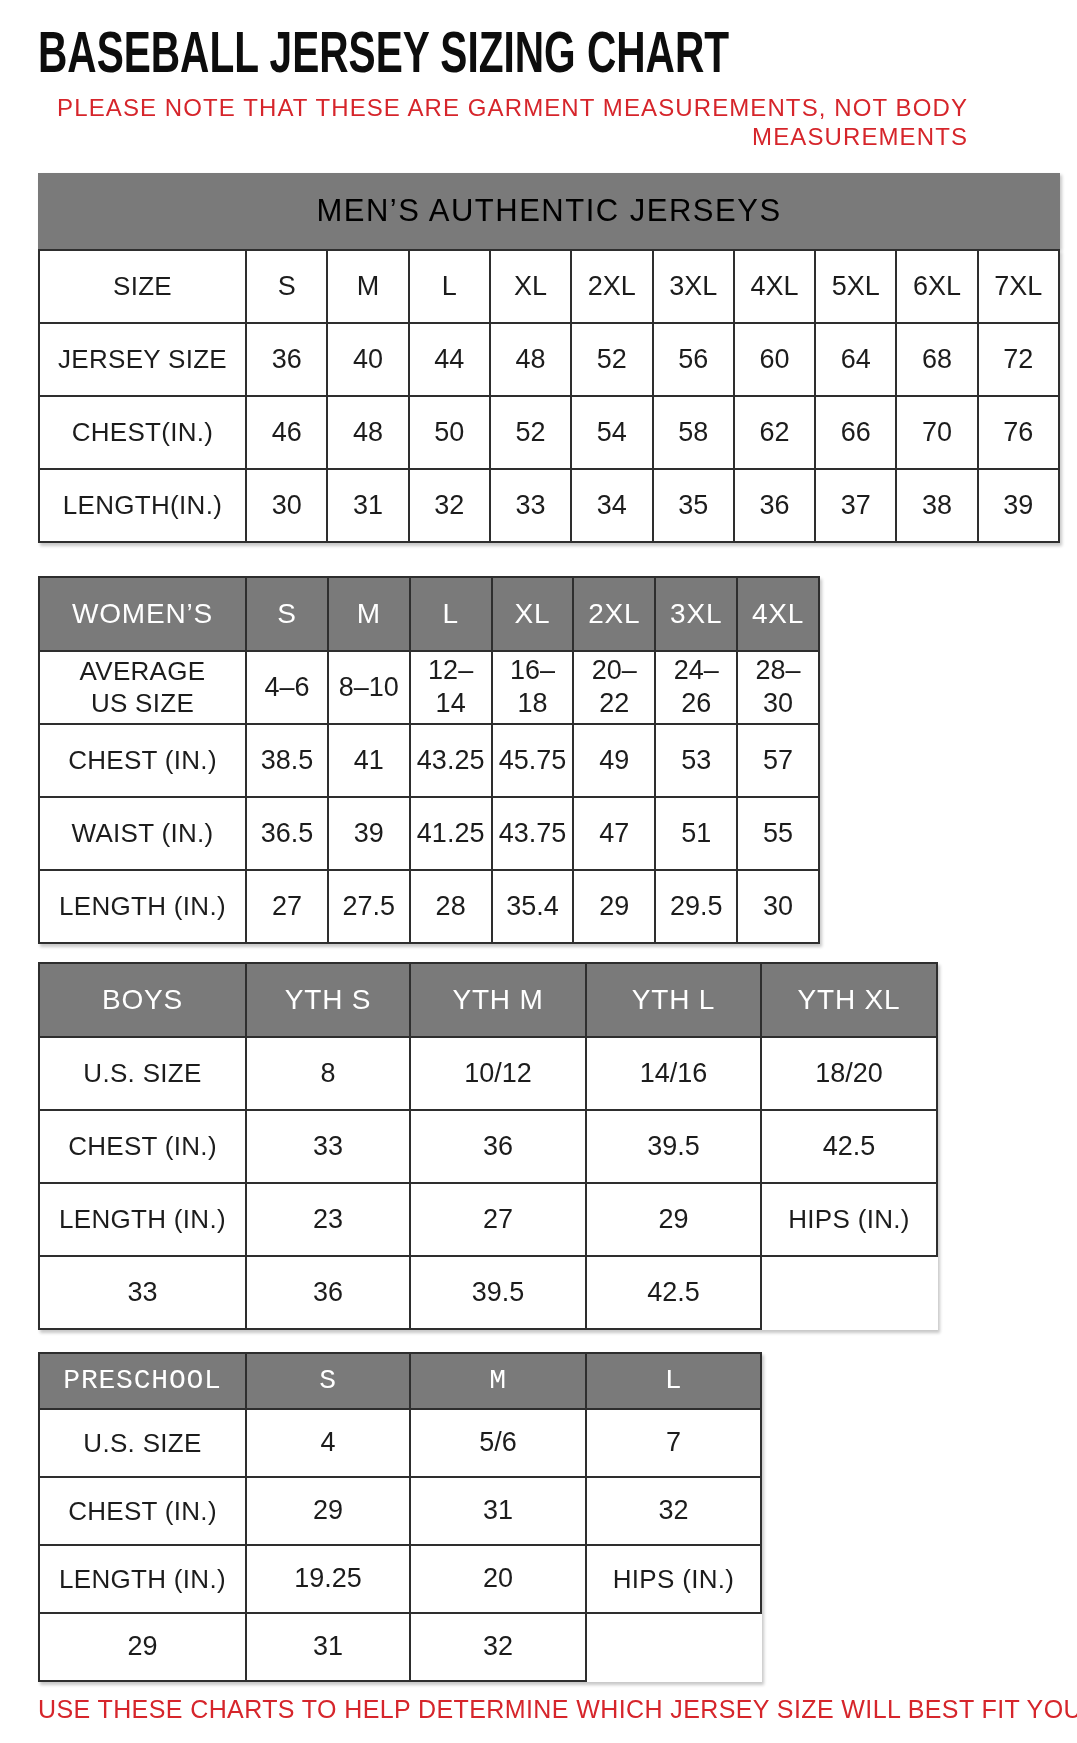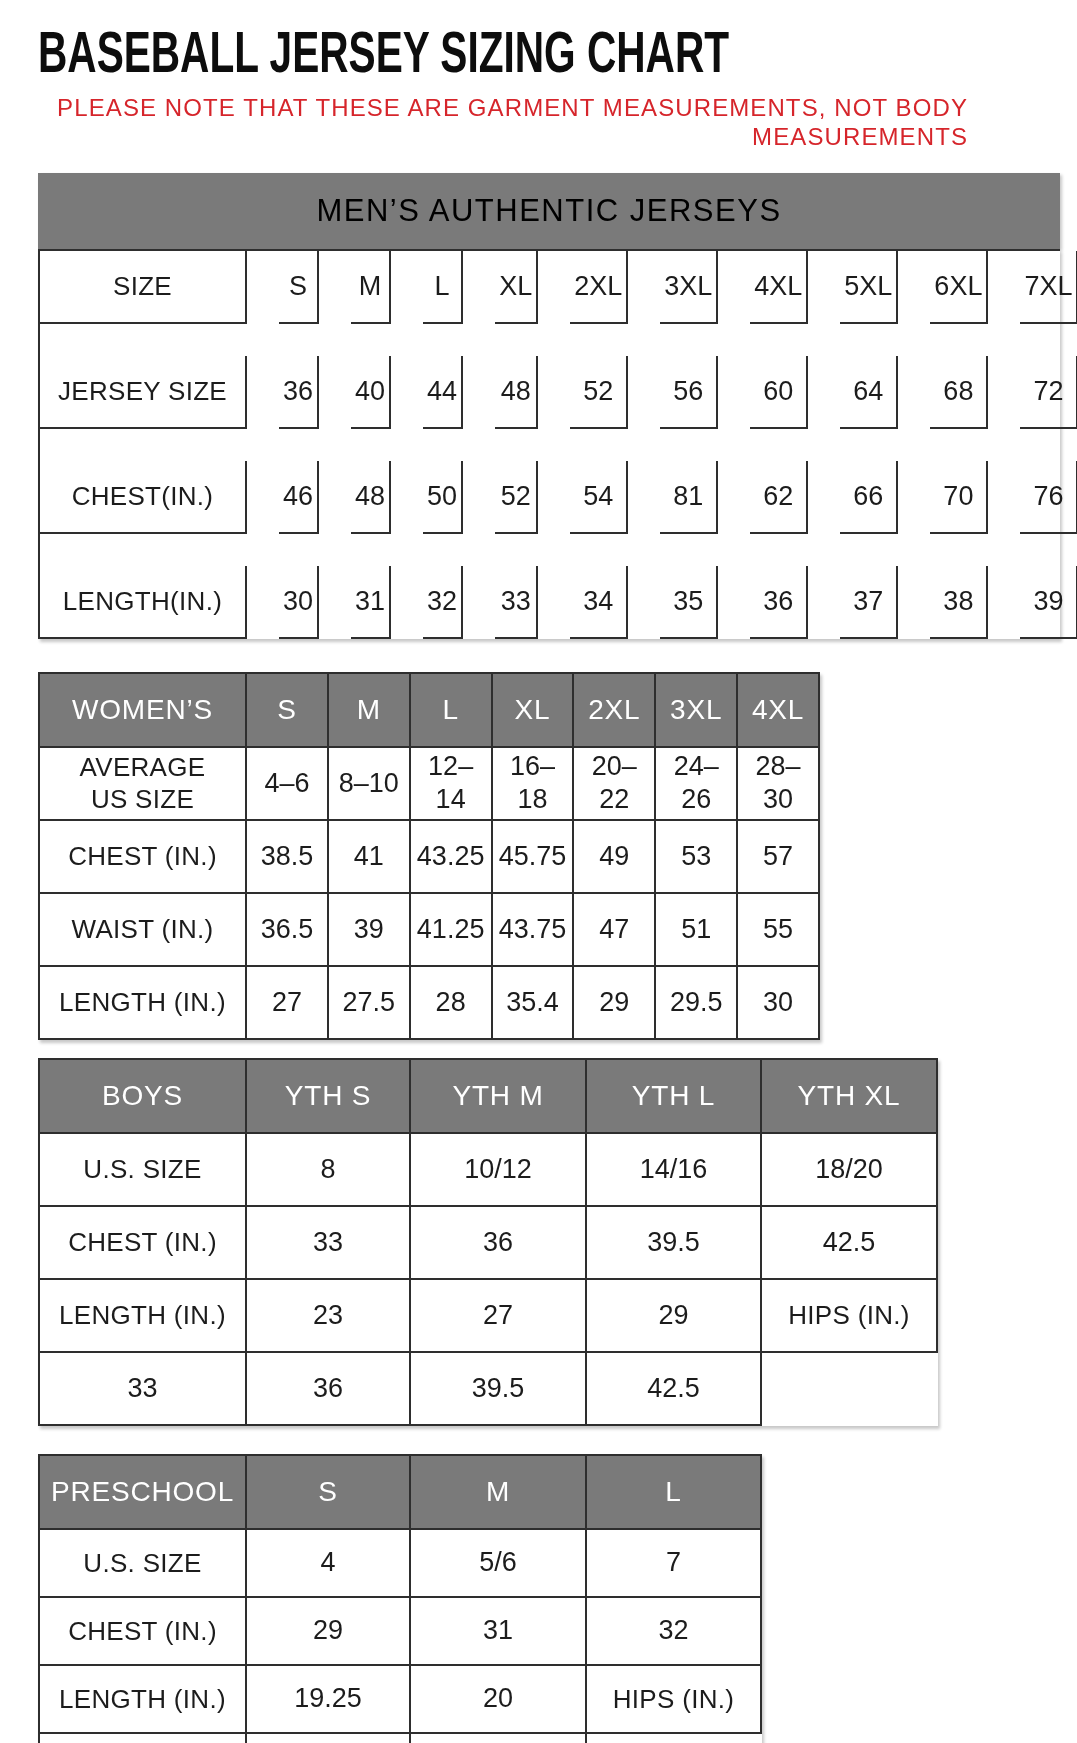--- a/index.html
+++ b/index.html
@@ -44,38 +44,38 @@
     box-shadow: 2px 2px 3px rgba(0,0,0,0.22);
   }
 
   .table {
     display: grid;
     border-top: 2px solid #2e2e2e;
     border-left: 2px solid #2e2e2e;
     background: #fff;
     box-shadow: 2px 3px 3px rgba(0,0,0,0.22);
   }
-  .t-mens      { grid-template-columns: 207px repeat(10, 1fr); width: 1022px; margin-bottom: 33px; gap: 32px; }
+  .t-mens      { grid-template-columns: 207px repeat(10, 1fr); width: 1022px; margin-bottom: 33px; }
   .t-womens    { grid-template-columns: 207px repeat(7, 1fr);  width: 782px;  margin-bottom: 18px; }
-  .t-boys      { grid-template-columns: 207px 164px 176px 175px 176px; width: 900px; margin-bottom: 28px; }
+  .t-boys      { grid-template-columns: 207px 164px 176px 175px 176px; width: 900px; margin-bottom: 22px; }
   .t-preschool { grid-template-columns: 207px 164px 176px 175px; width: 724px; }
 
   .cell {
     border-right: 2px solid #2e2e2e;
     border-bottom: 2px solid #2e2e2e;
     display: flex; align-items: center; justify-content: center;
     text-align: center;
     font-size: 26px;
     white-space: pre-line;
     line-height: 1.25;
     height: 73px;
     padding: 0 4px;
   }
   .t-preschool .cell { height: 68px; }
-  .t-preschool .hcell { height: 74px; }
+  .t-preschool .hcell { height: 56px; font-family: Liberation Mono, monospace; }
   .t-boys .hcell, .t-womens .hcell { height: 74px; }
 
   .hcell {
     background: #7a7a7a;
     color: #ffffff;
     font-size: 28px;
     letter-spacing: 0.8px;
   }
   .label { font-size: 26px; letter-spacing: 0.3px; }
   .val   { font-size: 27px; }
@@ -121,21 +121,21 @@
       <div class="cell val">60</div>
       <div class="cell val">64</div>
       <div class="cell val">68</div>
       <div class="cell val">72</div>
       <div class="cell label">CHEST(IN.)</div>
       <div class="cell val">46</div>
       <div class="cell val">48</div>
       <div class="cell val">50</div>
       <div class="cell val">52</div>
       <div class="cell val">54</div>
-      <div class="cell val">81</div>
+      <div class="cell val">58</div>
       <div class="cell val">62</div>
       <div class="cell val">66</div>
       <div class="cell val">70</div>
       <div class="cell val">76</div>
       <div class="cell label">LENGTH(IN.)</div>
       <div class="cell val">30</div>
       <div class="cell val">31</div>
       <div class="cell val">32</div>
       <div class="cell val">33</div>
       <div class="cell val">34</div>

